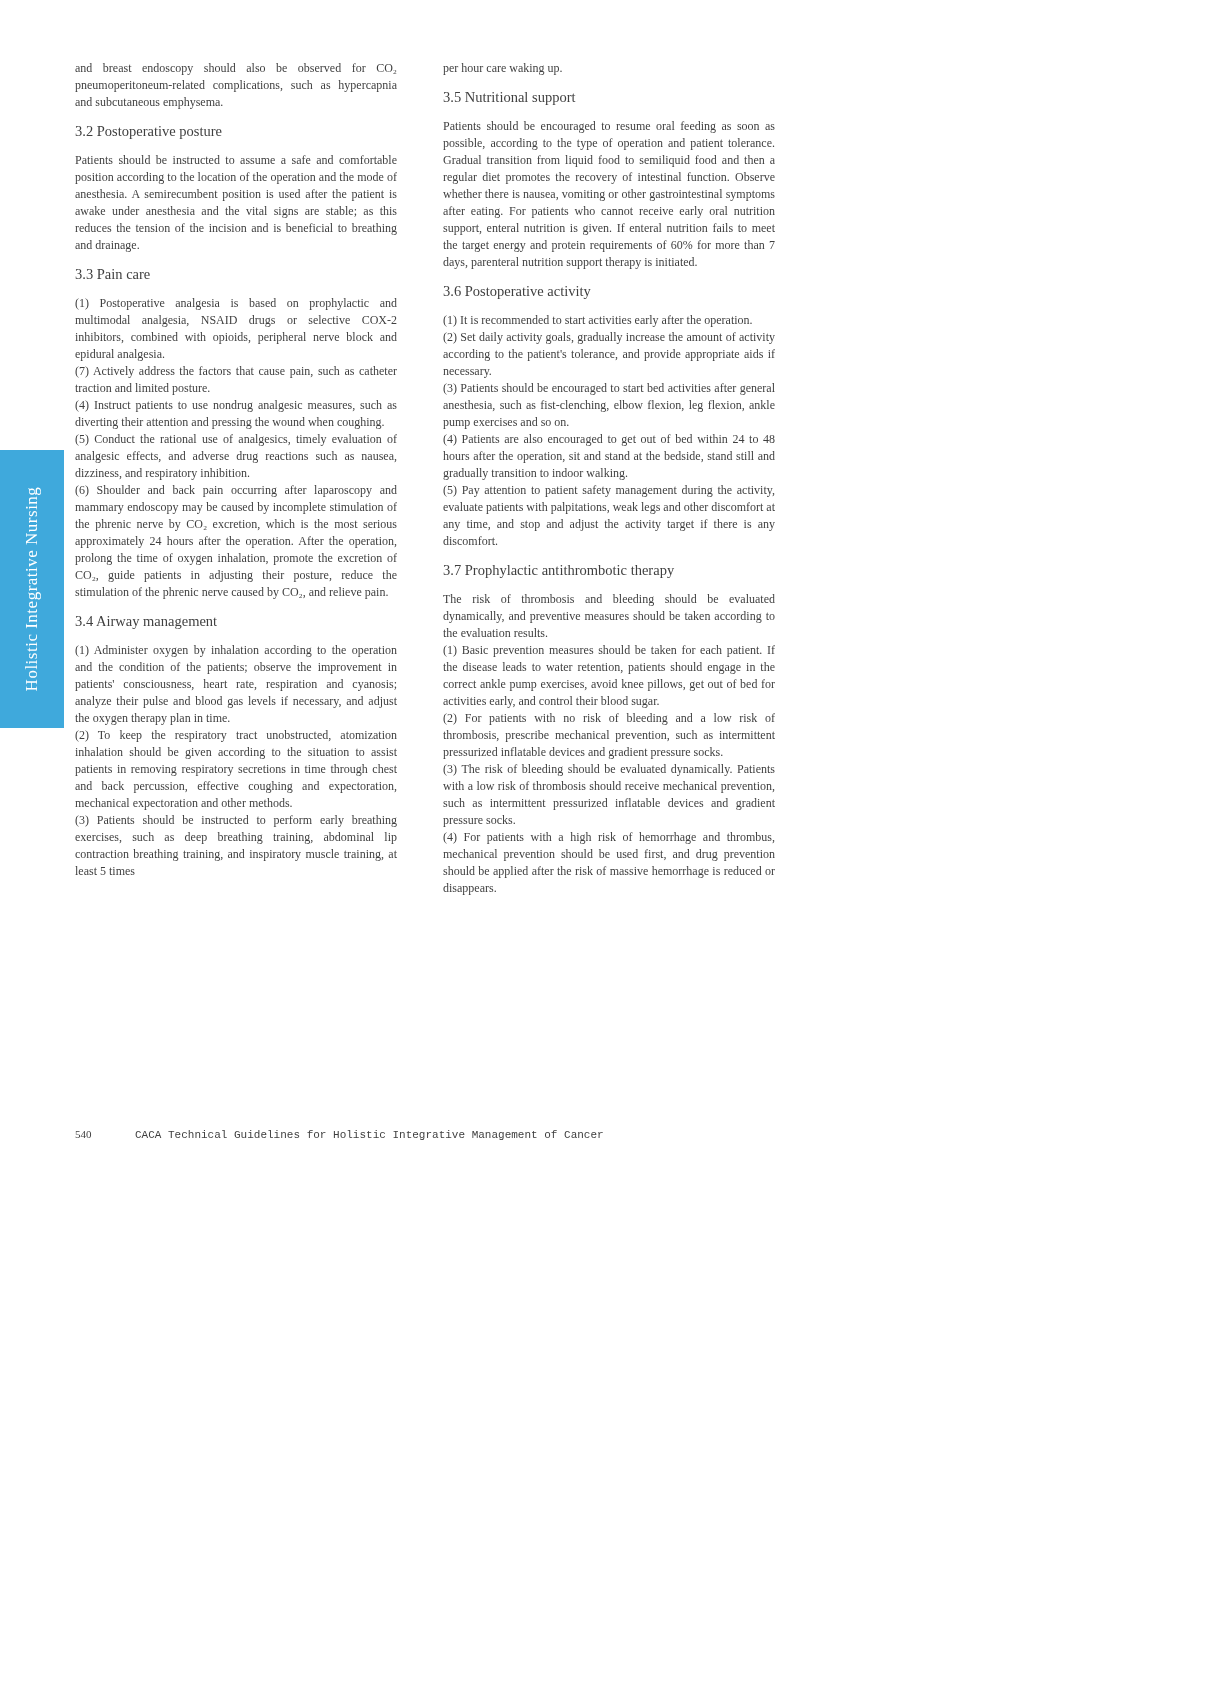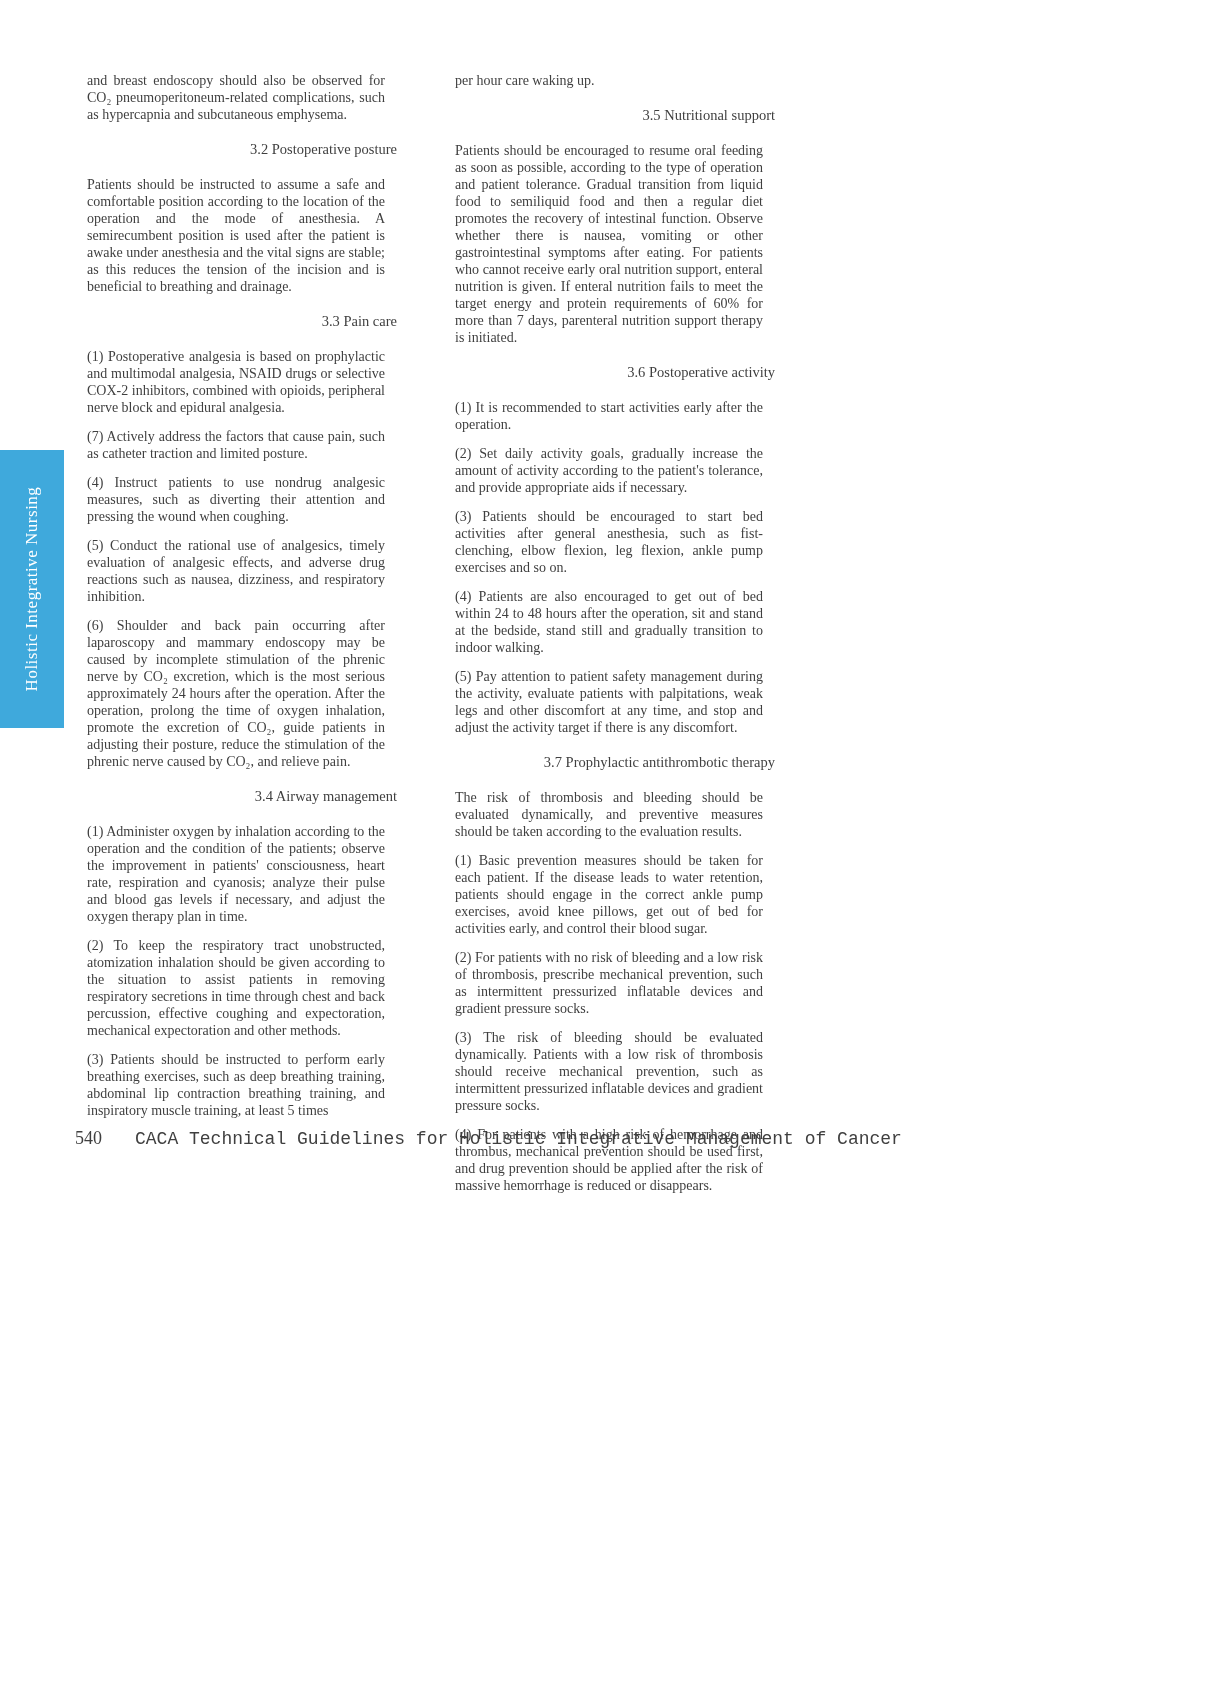--- a/index.html
+++ b/index.html
@@ -8,29 +8,29 @@
     width: 1218px;
     height: 1696px;
     background: #ffffff;
     overflow: hidden;
     font-family: "Liberation Serif", "DejaVu Serif", serif;
   }
   .column { position: absolute; top: 60px; }
   .col-left  { left: 75px;  width: 322px; }
   .col-right { left: 443px; width: 332px; }
   .column p {
-    margin: 12px;
-    font-size: 14px;
+    margin: 0;
+    font-size: 12px;
     line-height: 17px;
     color: #3f3f3f;
     text-align: justify;
   }
   .column p.heading {
-    margin: 18px 0;
-    text-align: right;
+    margin: 12px 0;
+    text-align: left;
     font-size: 14.5px;
   }
   .sidebar-tab {
     position: absolute;
     left: 0;
     top: 450px;
     width: 64px;
     height: 278px;
     background: #3FA9DC;
     display: flex;
@@ -41,21 +41,21 @@
     color: #ffffff;
     font-size: 17px;
     white-space: nowrap;
     transform: rotate(-90deg);
     letter-spacing: 0.5px;
   }
   .footer {
     position: absolute;
     left: 75px;
     top: 1128px;
-    font-size: 18px;
+    font-size: 11px;
     color: #3f3f3f;
     display: flex;
     align-items: baseline;
   }
   .footer .page-number { min-width: 60px; }
   .footer .footer-title { margin-left: 0; font-family: Liberation Mono, monospace; }
 </style>
 </head>
 <body>
 

